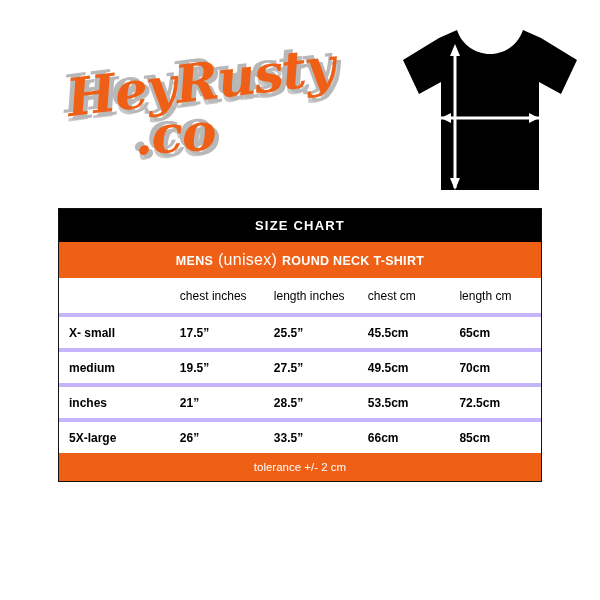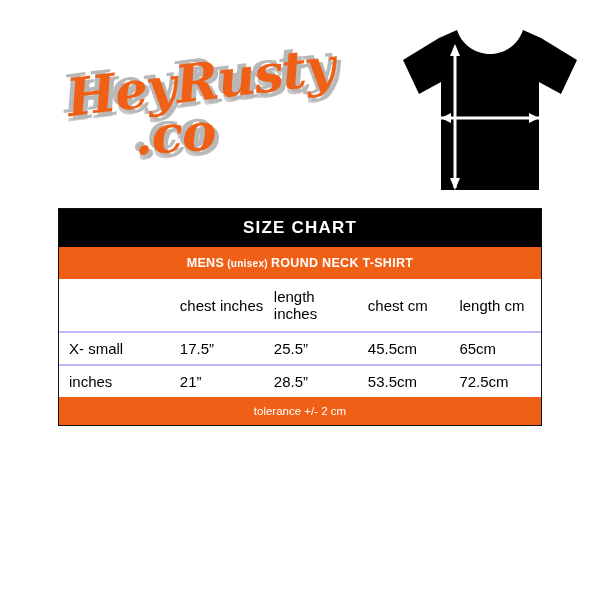--- a/index.html
+++ b/index.html
@@ -88,57 +88,57 @@
     width: 484px;
     border: 1px solid #111;
     box-sizing: border-box;
     background: #fff;
   }
   .band-black {
     background: #000000;
     color: #ffffff;
     text-align: center;
     font-weight: bold;
-    font-size: 17px;
+    font-size: 13px;
     letter-spacing: 1.2px;
     padding: 9px 0 9px 0;
   }
   .band-orange {
     background: #ef6016;
     color: #ffffff;
     text-align: center;
     font-weight: bold;
     font-size: 12.5px;
     letter-spacing: 0.3px;
     padding: 9px 0 9px 0;
   }
   .band-orange .sub {
-    font-weight: bold;
-    font-size: 10px;
+    font-weight: normal;
+    font-size: 16px;
     margin-top: 28px;
   }
   .band-orange-foot {
     background: #ef6016;
     color: #ffffff;
     text-align: center;
     font-weight: normal;
     font-size: 11.5px;
     padding: 8px 0 8px 0;
   }
 
   table.sizes {
     width: 100%;
     border-collapse: collapse;
-    font-size: 15px;
+    font-size: 12px;
   }
   table.sizes th, table.sizes td {
-    border-top: 2px solid #c4b5fd;
+    border-top: 4px solid #c4b5fd;
     padding: 7px 0 7px 10px;
     text-align: left;
-    font-weight: normal;
+    font-weight: bold;
     height: 17px;
     vertical-align: middle;
   }
   table.sizes thead th {
     border-top: none;
     font-weight: normal;
     padding-top: 9px;
     padding-bottom: 9px;
   }
   table.sizes col.c0 { width: 23%; }
@@ -205,24 +205,38 @@
     </thead>
     <tbody>
       <tr>
         <td class="row-label">X- small</td>
         <td>17.5”</td>
         <td>25.5”</td>
         <td>45.5cm</td>
         <td>65cm</td>
       </tr>
       <tr>
+        <td class="row-label">medium</td>
+        <td>19.5”</td>
+        <td>27.5”</td>
+        <td>49.5cm</td>
+        <td>70cm</td>
+      </tr>
+      <tr>
         <td class="row-label">inches</td>
         <td>21”</td>
         <td>28.5”</td>
         <td>53.5cm</td>
         <td>72.5cm</td>
       </tr>
+      <tr>
+        <td class="row-label">5X-large</td>
+        <td>26”</td>
+        <td>33.5”</td>
+        <td>66cm</td>
+        <td>85cm</td>
+      </tr>
     </tbody>
   </table>
 
   <div class="band-orange-foot">tolerance +/- 2 cm</div>
 
 </div>
 
 </body></html>

